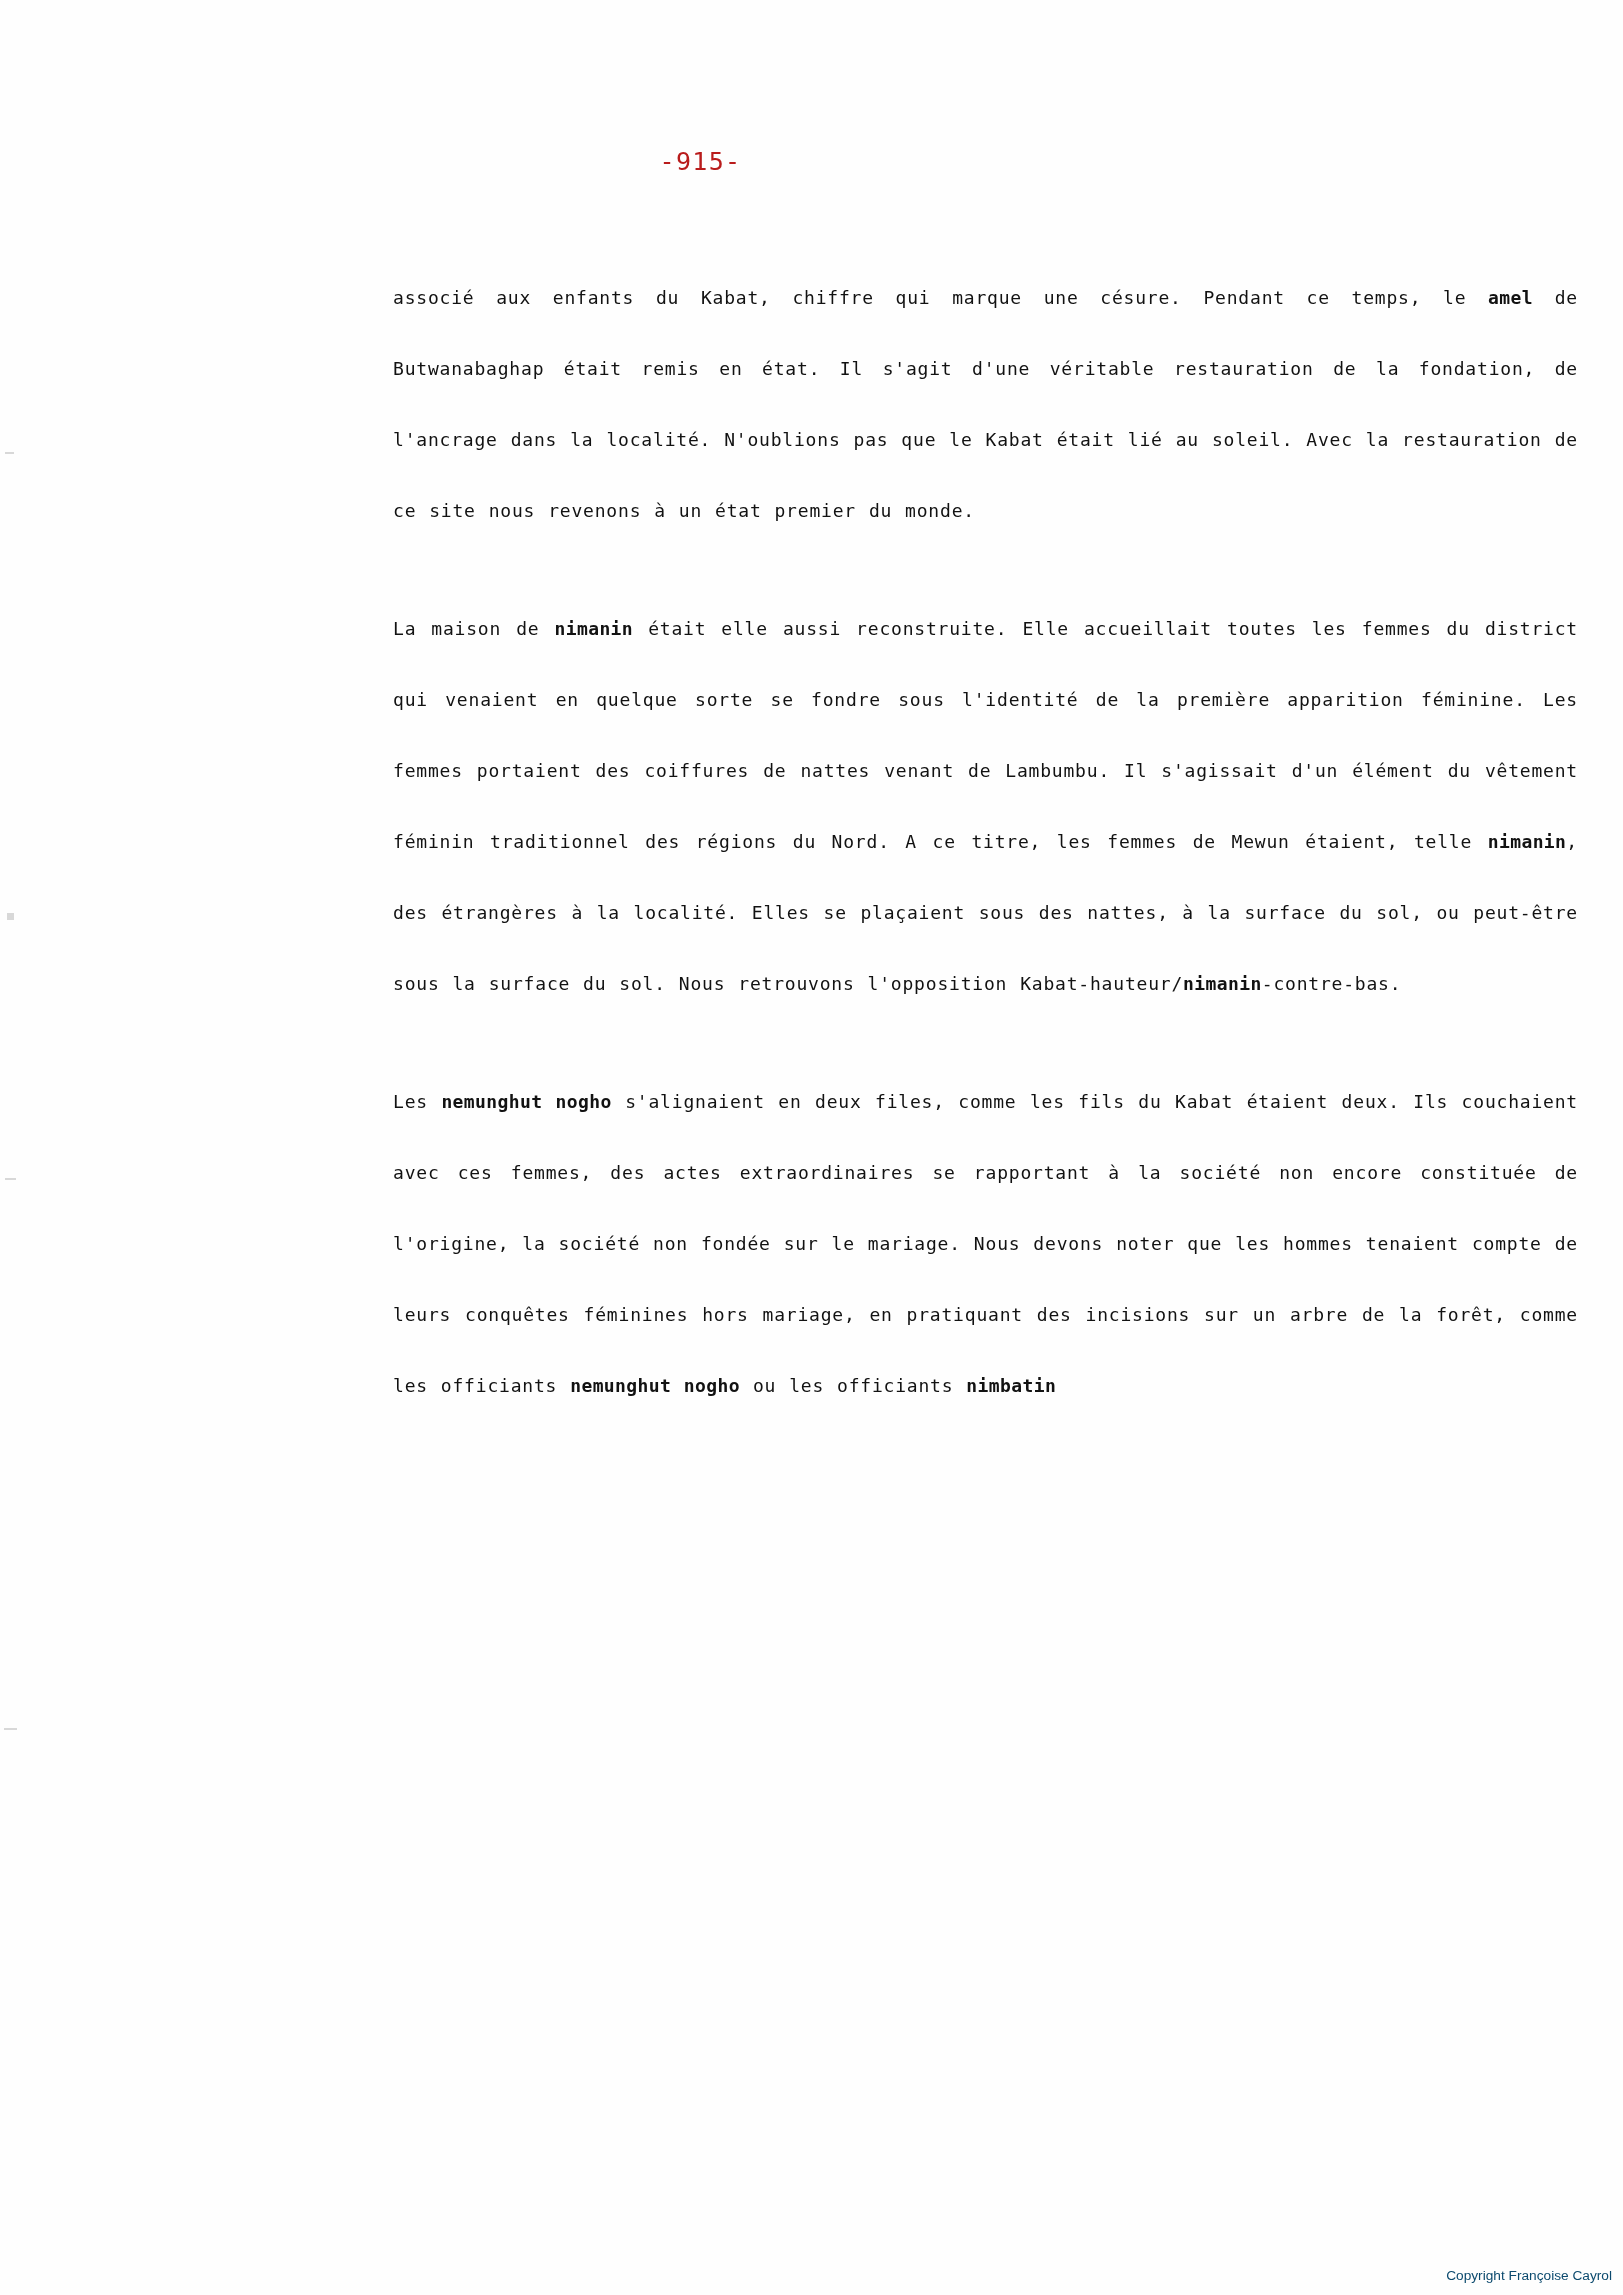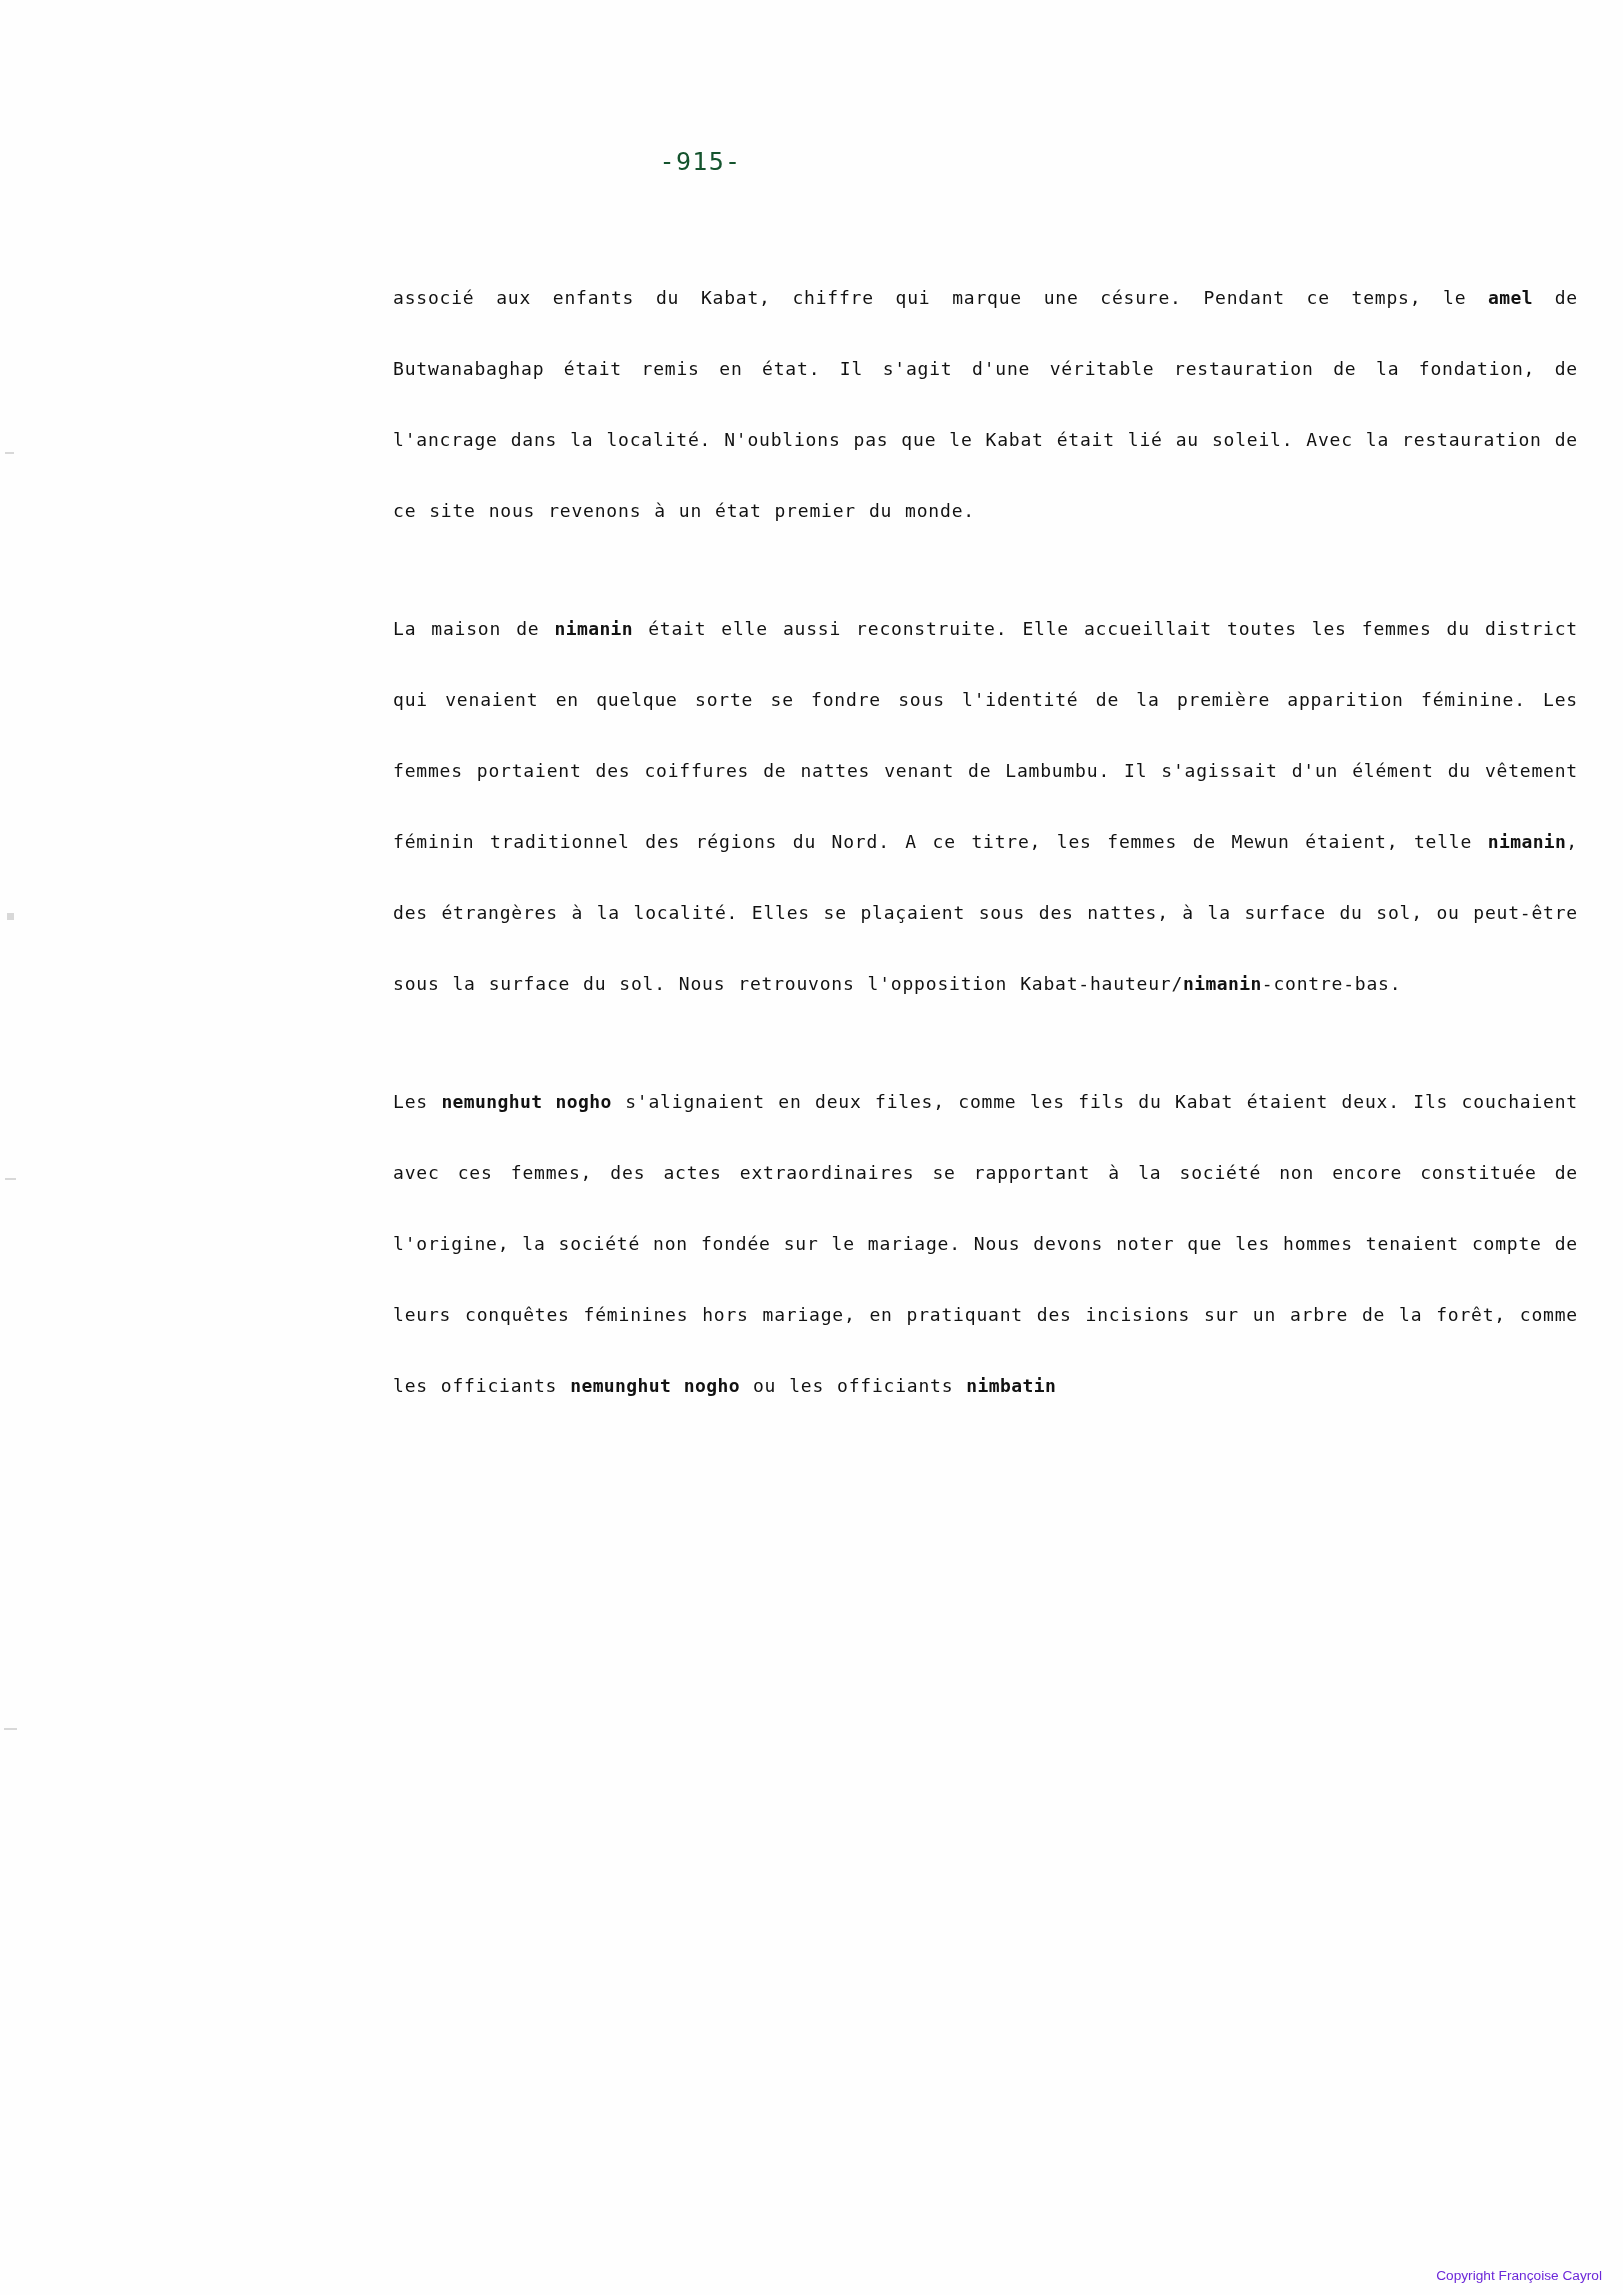--- a/index.html
+++ b/index.html
@@ -23,21 +23,21 @@
     background: #fefefe;
   }
   .page-number {
     position: absolute;
     top: 147px;
     left: 0;
     width: 1401px;
     text-align: center;
     font-size: 25px;
     letter-spacing: 1.3px;
-    color: #14532d;
+    color: #b91c1c;
   }
   .content {
     position: absolute;
     left: 393px;
     top: 262px;
     width: 1185px;
   }
   p.para {
     margin: 0 0 47px 0;
     font-size: 18px;
@@ -52,25 +52,25 @@
   }
   .last-line-nojustify {
     text-align: left;
   }
   b, strong {
     font-weight: 700;
     letter-spacing: 0.4px;
   }
   .copyright {
     position: absolute;
-    right: 21px;
+    right: 11px;
     bottom: 11.8px;
     font-family: "Liberation Sans", sans-serif;
     font-size: 13.7px;
-    color: #6d28d9;
+    color: #0c4a6e;
   }
   .edge-mark {
     position: absolute;
     background: #d8d8d8;
   }
   .em1 { left: 5.2px;  top: 452px;  width: 9.2px; height: 2px; }
   .em2 { left: 6.5px; top: 913px; width: 7.9px; height: 6.5px; }
   .em3 { left: 5.2px;  top: 1178px; width: 10.5px; height: 2px; }
   .em4 { left: 3.9px;  top: 1728px; width: 13px; height: 2px; }
 </style>

